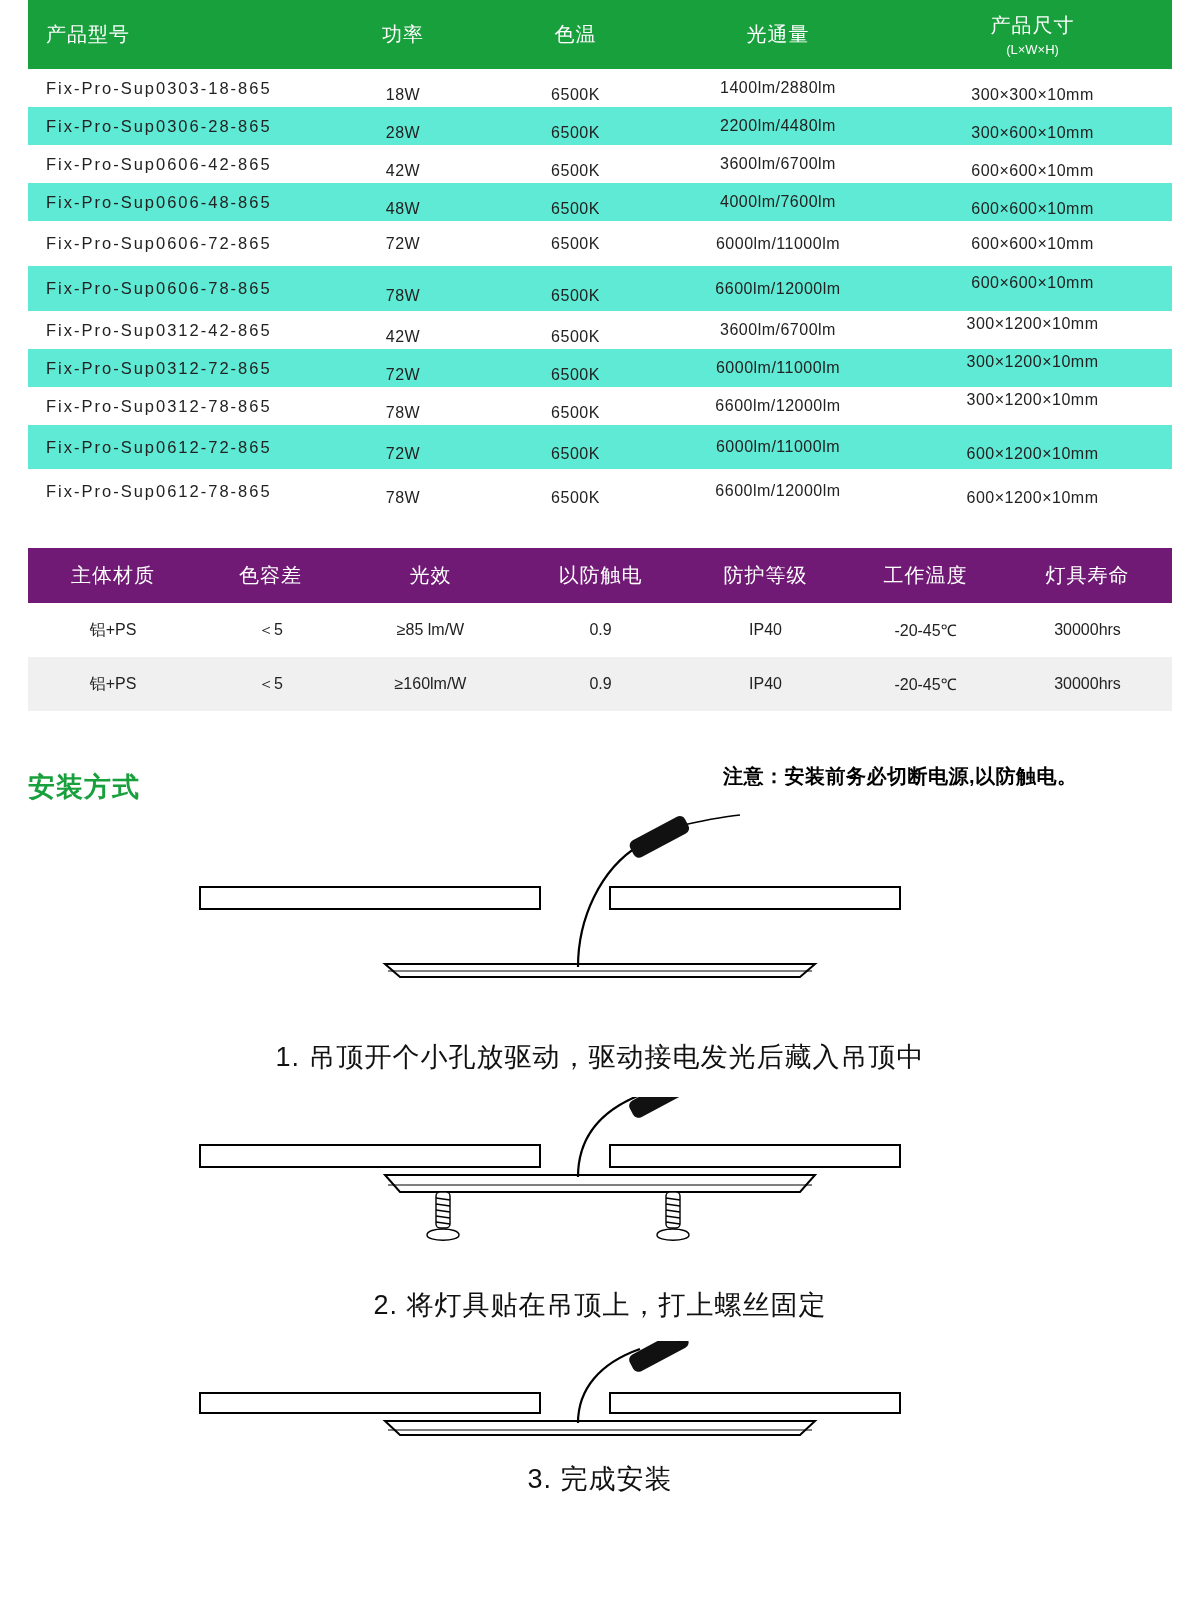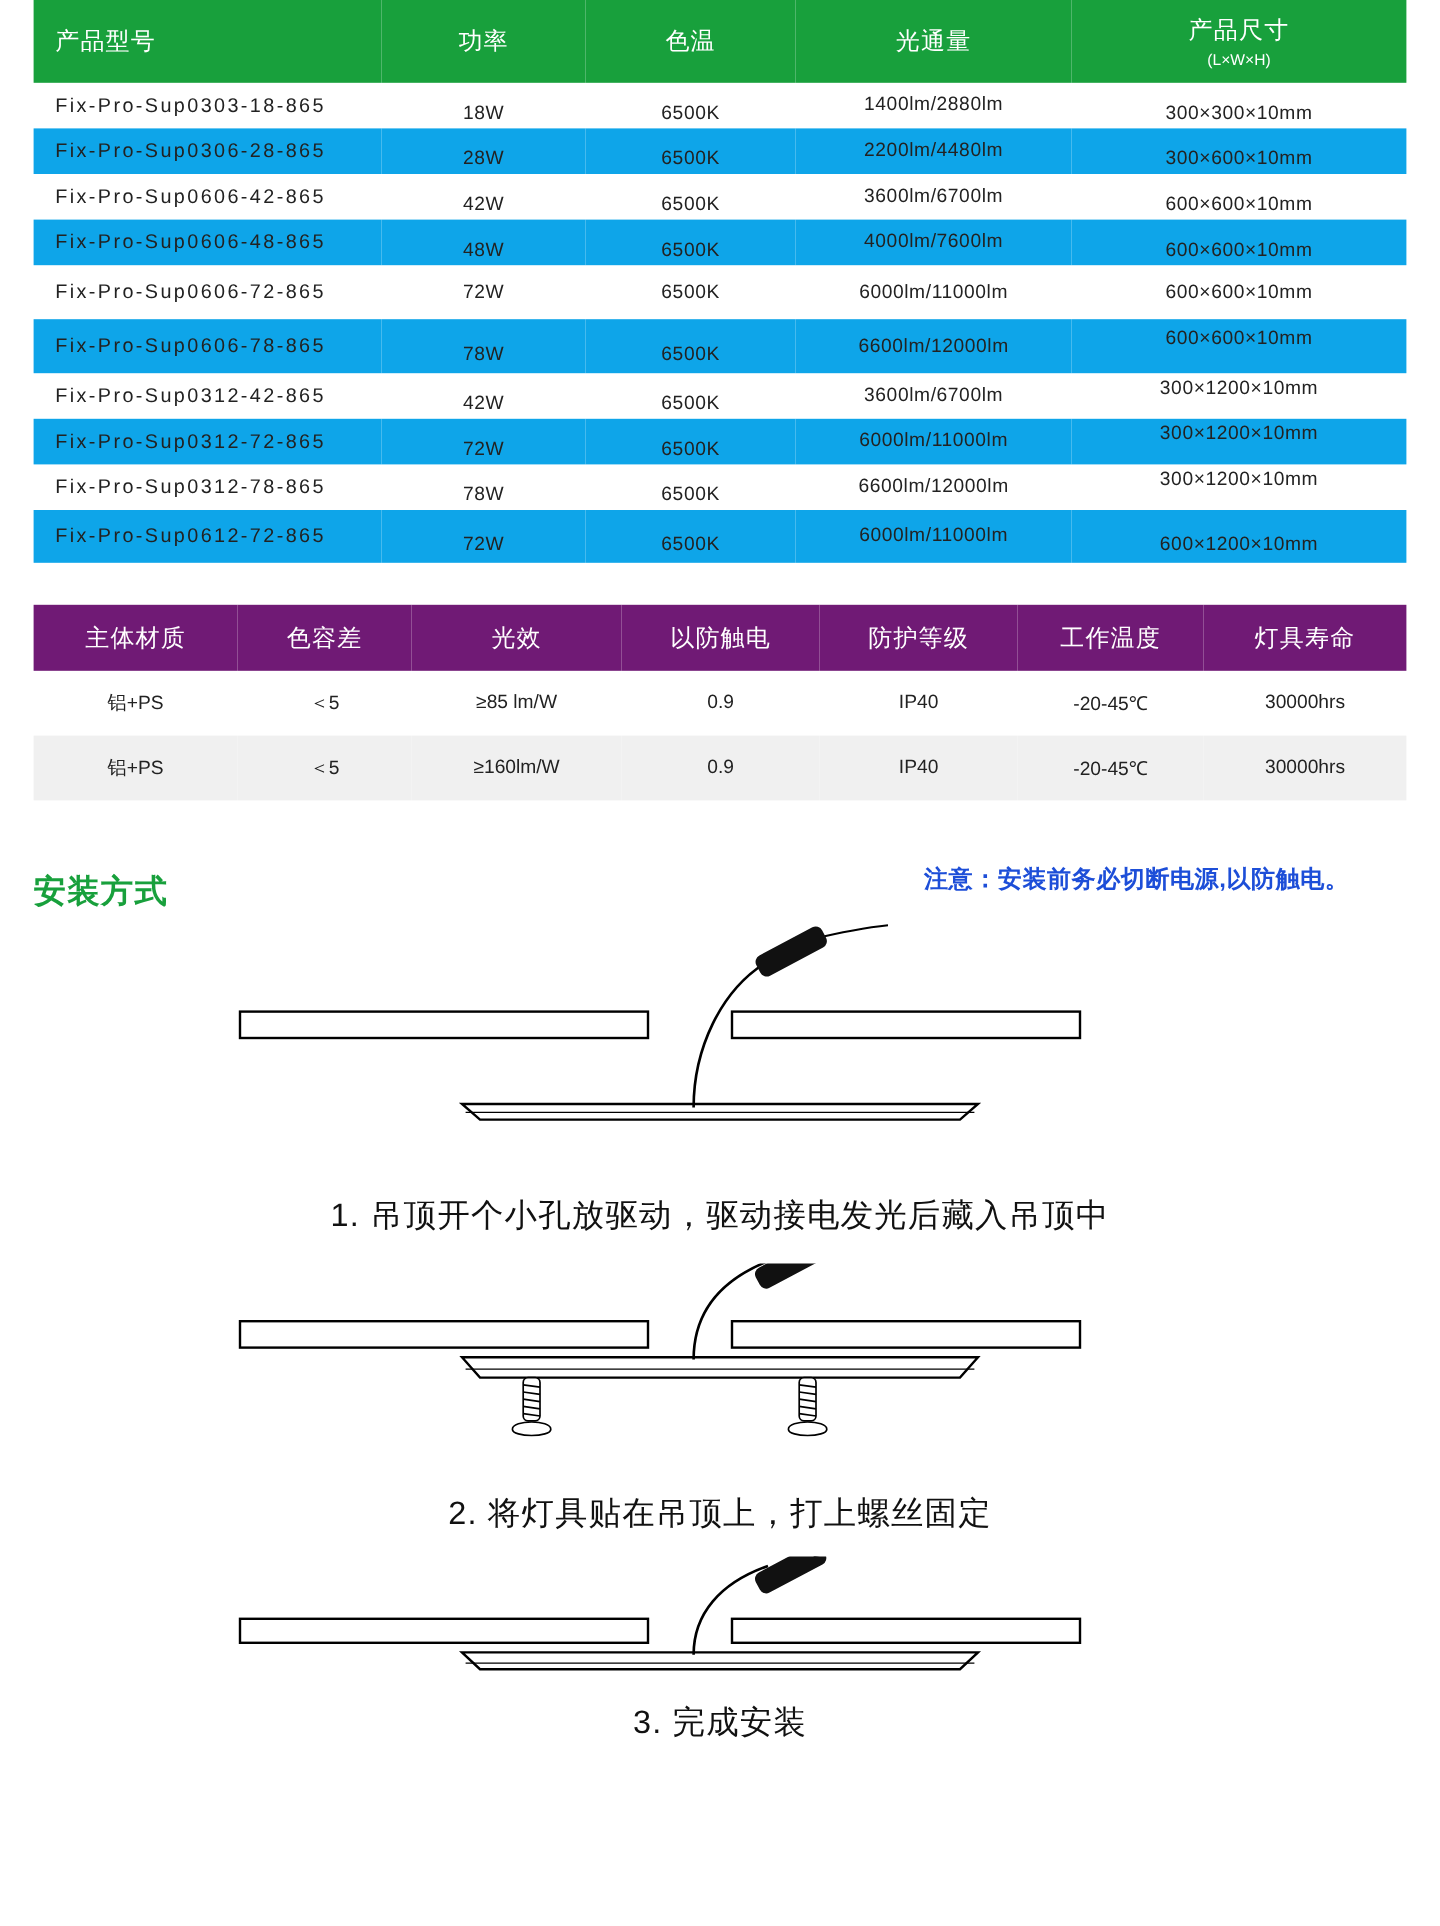--- a/index.html
+++ b/index.html
@@ -57,21 +57,21 @@
     color: #222;
     letter-spacing: 0.5px;
   }
   .spec-table tbody td.model {
     text-align: left;
     padding-left: 18px;
     letter-spacing: 2px;
     font-size: 16.5px;
   }
   .spec-table tbody tr.alt td {
-    background: #0ea5e9;
+    background: #5eead4;
   }
   
   .v-dn { position: relative; top: 7px; display: inline-block; text-align: center; }
   .v-up { position: relative; top: -6px; display: inline-block; }
 
   
   .param-wrap { margin-top: 35px; }
   .param-table thead th {
     background: #701a75;
     color: #ffffff;
@@ -98,25 +98,25 @@
   .install-title {
     color: #18a03c;
     font-size: 27px;
     font-weight: bold;
     letter-spacing: 1px;
     position: absolute;
     left: 0;
     top: 6px;
   }
   .install-warn {
-    color: #1d4ed8;
+    color: #000000;
     font-size: 20px;
     font-weight: bold;
     position: absolute;
-    left: 742px;
+    left: 695px;
     top: 0;
     white-space: nowrap;
     letter-spacing: 0.5px;
   }
 
   .step { position: relative; }
   .step-caption {
     text-align: center;
     font-size: 27px;
     color: #111;
@@ -216,20 +216,27 @@
         <td><span class="v-dn">78W</span></td>
         <td><span class="v-dn">6500K</span></td>
         <td><span>6600lm/12000lm</span></td>
         <td><span class="v-up">300×1200×10mm</span></td>
       </tr>
       <tr class="alt" style="height:44px">
         <td class="model">Fix-Pro-Sup0612-72-865</td>
         <td><span class="v-dn">72W</span></td>
         <td><span class="v-dn">6500K</span></td>
         <td><span>6000lm/11000lm</span></td>
+        <td><span class="v-dn">600×1200×10mm</span></td>
+      </tr>
+      <tr style="height:44px">
+        <td class="model">Fix-Pro-Sup0612-78-865</td>
+        <td><span class="v-dn">78W</span></td>
+        <td><span class="v-dn">6500K</span></td>
+        <td><span>6600lm/12000lm</span></td>
         <td><span class="v-dn">600×1200×10mm</span></td>
       </tr>
     </tbody>
   </table>
 
   <div class="param-wrap">
     <table class="param-table">
       <colgroup>
         <col style="width:170px">
           <col style="width:145px">

